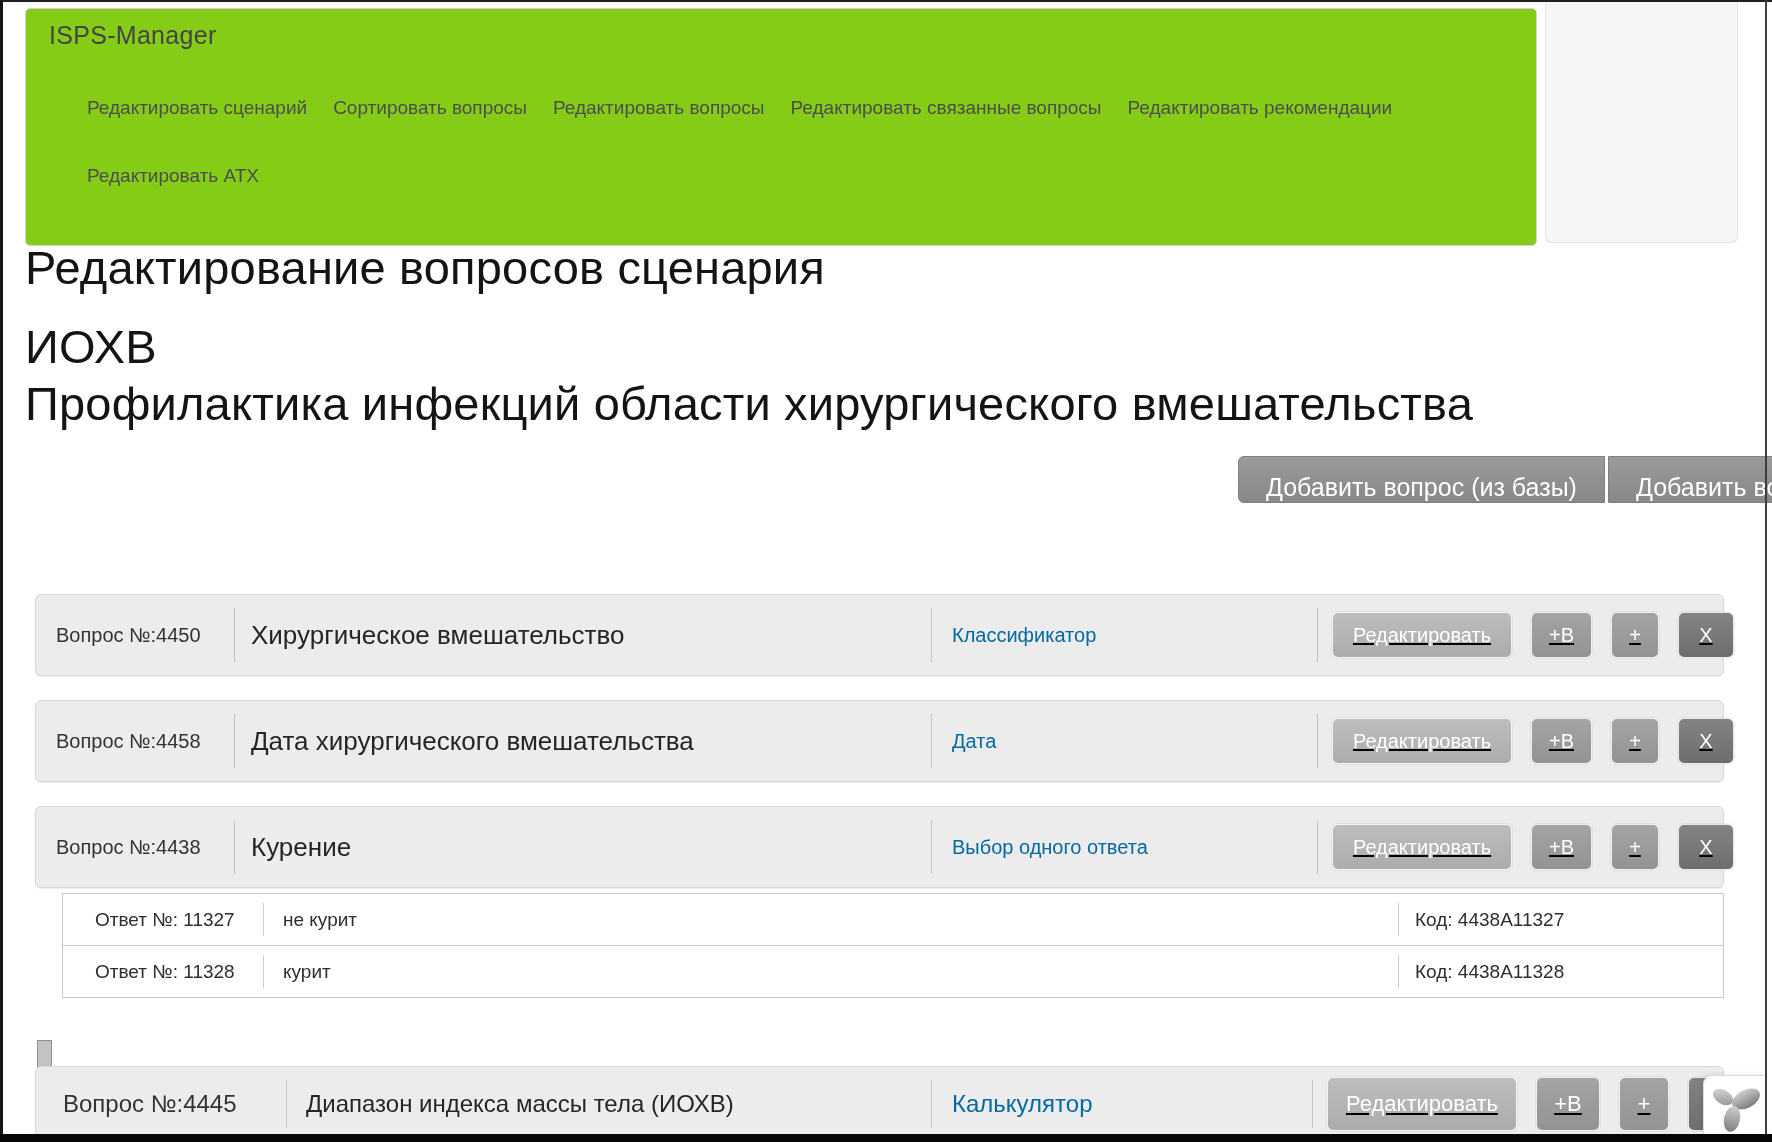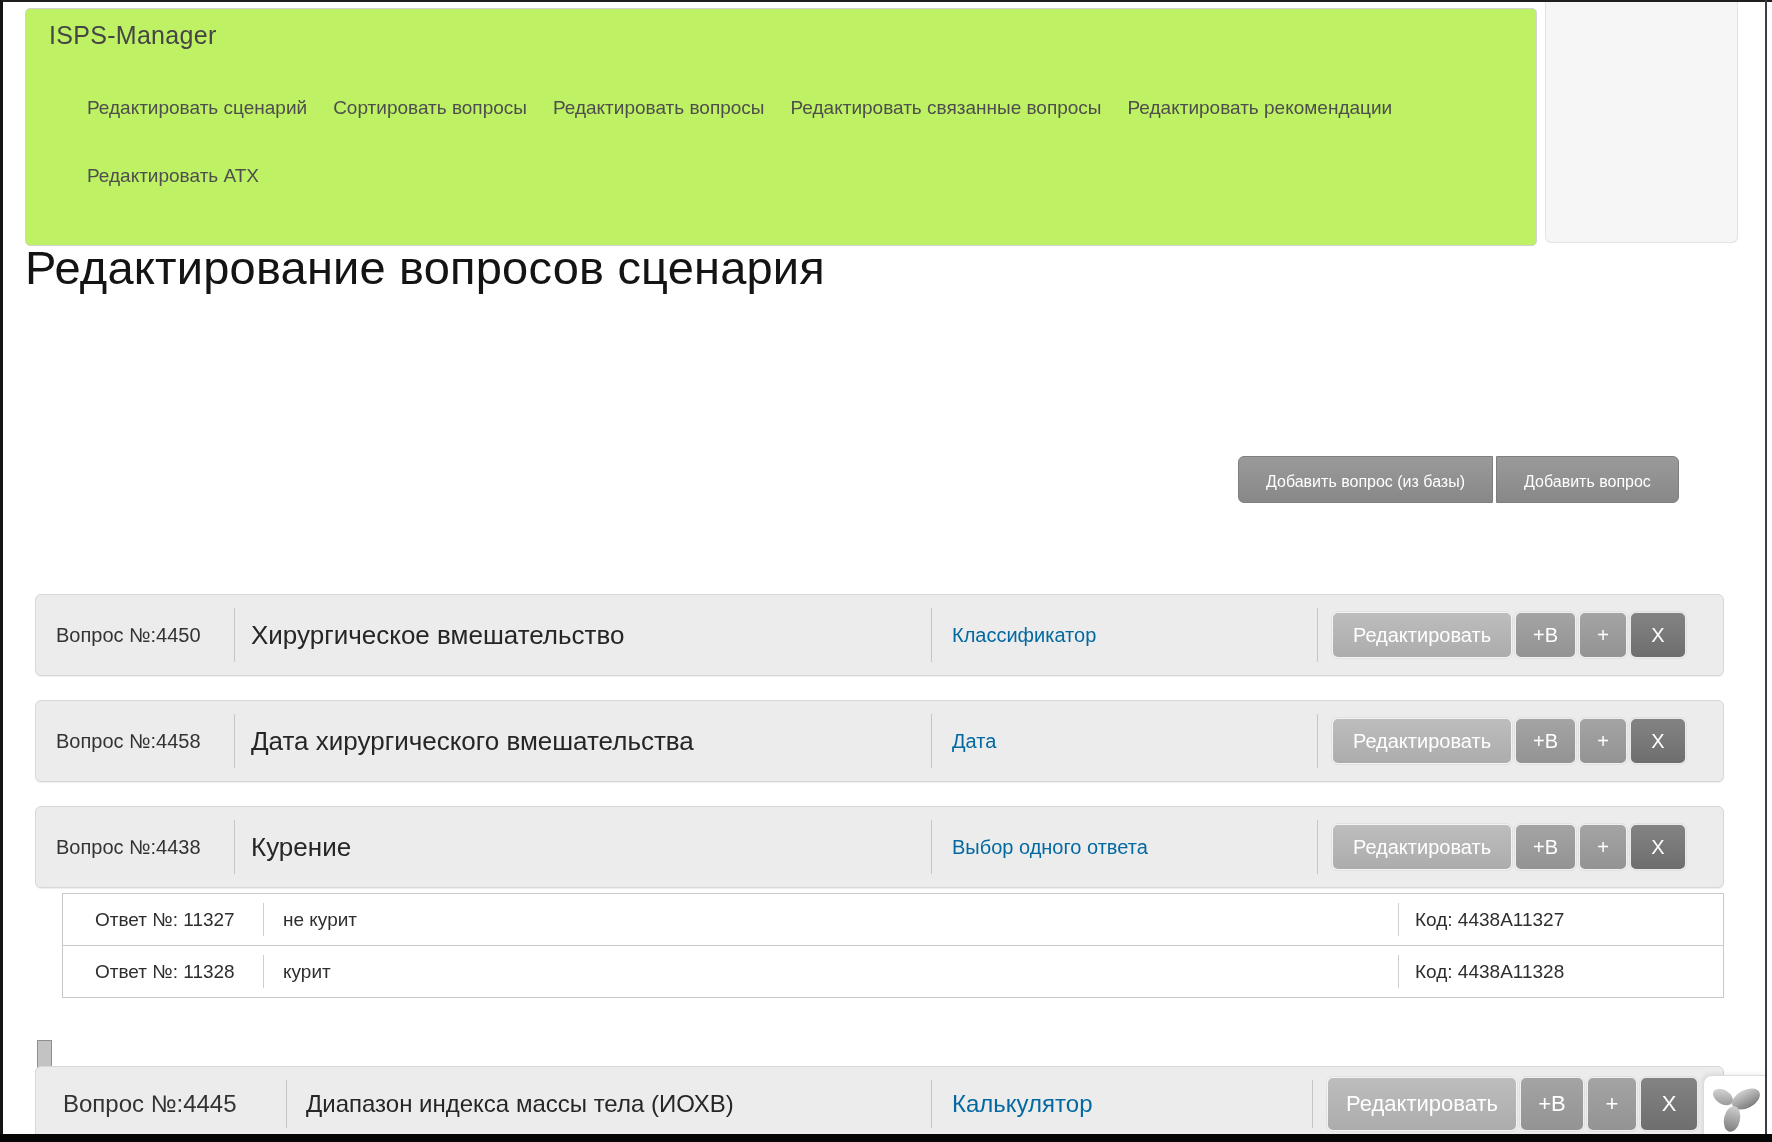--- a/index.html
+++ b/index.html
@@ -9,48 +9,48 @@
     -webkit-font-smoothing:antialiased;
   }
   .stage{position:absolute;inset:0;}
 
   
   .frame{position:absolute;inset:0;border-left:3px solid #141414;border-top:2px solid #1f1f1f;pointer-events:none;z-index:60;}
   .frame-right{position:absolute;top:0;left:1765px;width:2px;height:1142px;background:#3d3d3d;z-index:60;pointer-events:none;}
   .frame-bottom{position:absolute;left:0;top:1134px;width:1772px;height:8px;background:#060606;z-index:60;pointer-events:none;}
 
   
-  .header-box{position:absolute;left:25px;top:8px;width:1512px;height:238px;background:#bef264;border:1px solid #d3d3d3;border-radius:5px;box-sizing:border-box;}
+  .header-box{position:absolute;left:25px;top:8px;width:1512px;height:238px;background:#84cc16;border:1px solid #d3d3d3;border-radius:5px;box-sizing:border-box;}
   .side-panel{position:absolute;left:1545px;top:0px;width:193px;height:243px;background:#f6f6f6;border:1px solid #e3e3e3;border-top:none;border-radius:0 0 6px 6px;box-sizing:border-box;}
   .brand{position:absolute;left:23px;top:12px;font-size:25px;font-weight:500;color:#454545;letter-spacing:.3px;}
   .menu{position:absolute;left:61px;display:flex;gap:26px;}
   .menu.r1{top:88px;}
   .menu.r2{top:156px;}
   .menu a{font-size:19px;color:#4e4e4e;text-decoration:none;cursor:pointer;white-space:nowrap;}
 
   
   h1.pagetitle{position:absolute;left:25px;top:240px;margin:0;font-size:47px;font-weight:400;color:#141414;letter-spacing:.2px;}
   h2.scenario{position:absolute;left:25px;top:318px;margin:0;font-size:47px;font-weight:400;color:#141414;line-height:57px;letter-spacing:.2px;}
 
   
   .add-group{position:absolute;top:456px;left:1238px;display:flex;gap:3px;}
   .add-btn{height:47px;padding:16px 27px;background:linear-gradient(#9a9a9a,#888888);color:#fff;font-family:inherit;
-    font-size:16px;border:1px solid #7f7f7f;cursor:pointer;white-space:nowrap;}
+    font-size:25px;border:1px solid #7f7f7f;cursor:pointer;white-space:nowrap;}
   .add-btn.first{border-radius:6px 0 0 6px;}
   .add-btn.last{border-radius:0 6px 6px 0;}
 
   
   .qrow{position:absolute;left:35px;width:1689px;height:82px;background:#ececec;border:1px solid #d8d8d8;border-radius:6px;
     box-sizing:border-box;box-shadow:0 1px 1px rgba(0,0,0,.07);padding-left:33px;}
   .qrow > span{position:absolute;top:50%;transform:translateY(-50%);white-space:nowrap;}
   .qnum{left:20px;font-size:20px;color:#333;}
   .qtext{left:215px;font-size:26px;color:#262626;}
   .qtype{left:916px;font-size:20px;color:#0369a1;}
   .vd{position:absolute;top:13px;bottom:13px;width:1px;background:#c5c5c5;}
-  .btns{position:absolute;left:1296px;top:0;height:100%;display:flex;gap:3px;align-items:center;}
+  .btns{position:absolute;left:1296px;top:0;height:100%;display:flex;gap:19px;align-items:center;text-decoration:underline;}
   .b{height:46px;border:1px solid rgba(255,255,255,.85);border-radius:6px;color:#fff;font-family:inherit;font-size:20px;
      cursor:pointer;box-shadow:0 0 0 1px rgba(0,0,0,.05);}
   .b.edit{width:180px;background:linear-gradient(#bdbdbd,#acacac);}
   .b.small{width:61px;background:linear-gradient(#a4a4a4,#939393);}
   .b.small2{width:48px;background:linear-gradient(#a4a4a4,#939393);border-radius:6px;border:1px solid rgba(255,255,255,.85);height:46px;color:#fff;font-family:inherit;font-size:20px;cursor:pointer;}
   .b.del{width:56px;background:linear-gradient(#838383,#6e6e6e);}
 
   
   .qrow.large{height:76px;border-radius:6px 6px 0 0;}
   .qrow.large .qnum{left:27px;font-size:24px;}
@@ -92,20 +92,21 @@
       <a>Редактировать связанные вопросы</a>
       <a>Редактировать рекомендации</a>
     </nav>
     <nav class="menu r2">
       <a>Редактировать АТХ</a>
     </nav>
   </div>
   <div class="side-panel"></div>
 
   <h1 class="pagetitle">Редактирование вопросов сценария</h1>
+  <h2 class="scenario"><span>ИОХВ</span><br><span>Профилактика инфекций области хирургического вмешательства</span></h2>
 
   <div class="add-group">
     <button class="add-btn first">Добавить вопрос (из базы)</button>
     <button class="add-btn last">Добавить вопрос</button>
   </div>
 
   <div class="qrow" style="top:594px">
     <span class="qnum">Вопрос №:4450</span>
     <i class="vd" style="left:198px"></i>
     <span class="qtext">Хирургическое вмешательство</span>

